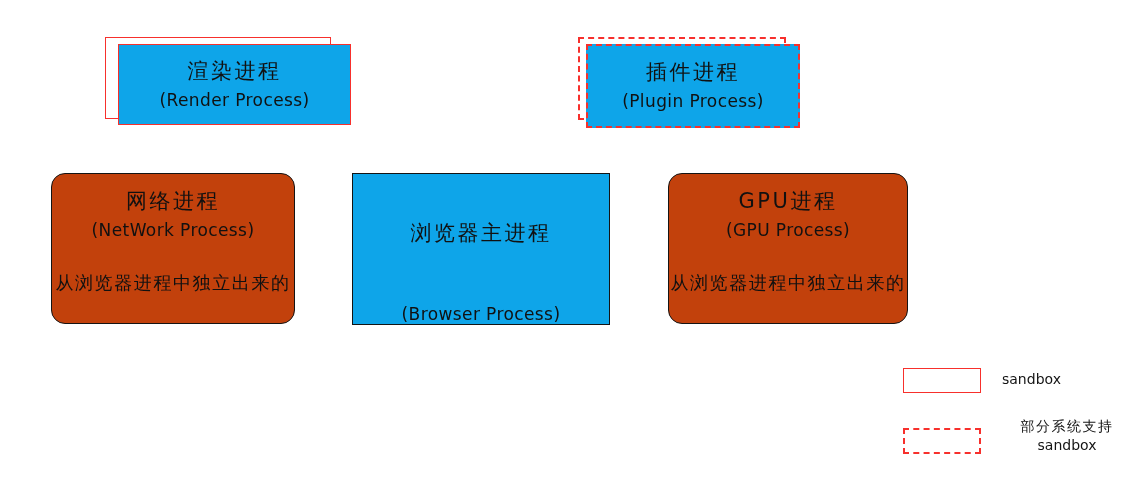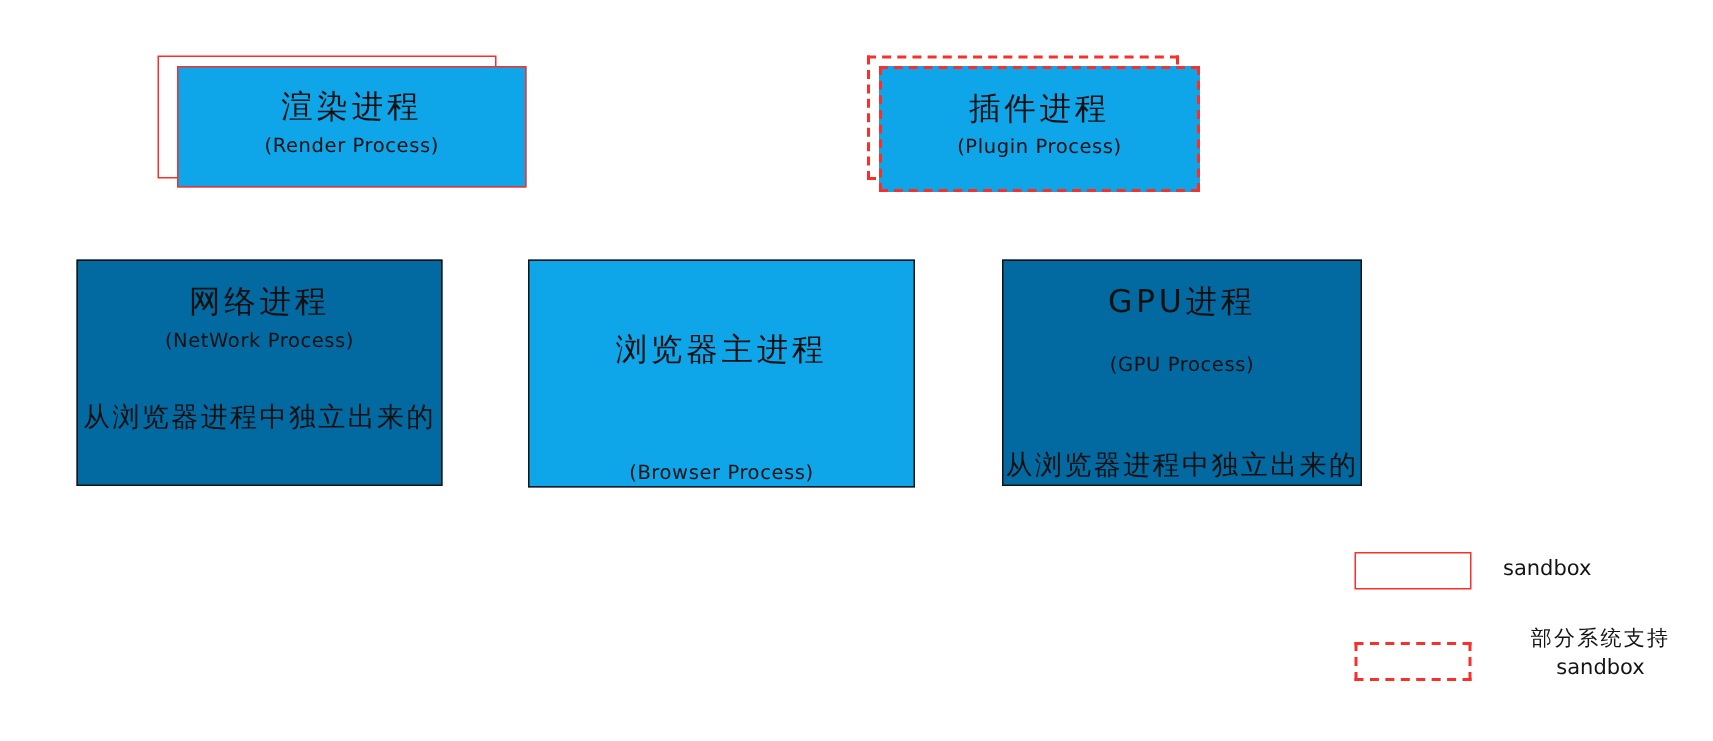--- a/index.html
+++ b/index.html
@@ -35,31 +35,31 @@
     position: absolute;
     box-sizing: border-box;
     background: #ffffff;
   }
 
   .border-solid-red  { border: 1.6px solid #f7302c; }
   .border-dashed-red { border: 2px dashed #f7302c; }
   .border-black      { border: 1.6px solid #141414; }
 
   .fill-white { background: #0ea5e9; }
-  .fill-blue  { background: #0369a1; }
+  .fill-blue  { background: #c2410c; border-radius: 14px; }
 
   .title-cn {
     font-size: 21px;
     color: #111111;
     letter-spacing: 2.5px;
     line-height: 1.15;
     white-space: nowrap;
   }
   .title-en {
-    font-size: 13px;
+    font-size: 17px;
     color: #111111;
     letter-spacing: 0.4px;
     line-height: 1.2;
     white-space: nowrap;
   }
   .sub-cn {
     font-size: 18px;
     color: #111111;
     letter-spacing: 1.6px;
     white-space: nowrap;
@@ -113,21 +113,21 @@
     <div class="title-cn">网络进程</div>
     <div class="title-en" style="margin-top:7px;">(NetWork Process)</div>
     <div class="sub-cn" style="margin-top:30px;">从浏览器进程中独立出来的</div>
   </div>
 
   <div class="proc-box border-black fill-white" style="left:352px; top:173px; width:258px; height:152px; padding-top:47px;justify-content:space-between;">
     <div class="title-cn">浏览器主进程</div>
     <div class="title-en" style="margin-top:7px;">(Browser Process)</div>
   </div>
 
-  <div class="proc-box border-black fill-blue" style="left:668px; top:173px; width:240px; height:151px; padding-top:15px;gap:16px;">
+  <div class="proc-box border-black fill-blue" style="left:668px; top:173px; width:240px; height:151px; padding-top:15px;">
     <div class="title-cn">GPU进程</div>
     <div class="title-en" style="margin-top:7px;">(GPU Process)</div>
     <div class="sub-cn" style="margin-top:30px;">从浏览器进程中独立出来的</div>
   </div>
 
   <div class="legend-swatch border-solid-red" style="left:903px; top:368px; width:78px; height:25px;"></div>
   <div class="legend-label" style="left:1002px; top:370px;">
     <span class="en">sandbox</span>
   </div>
 

